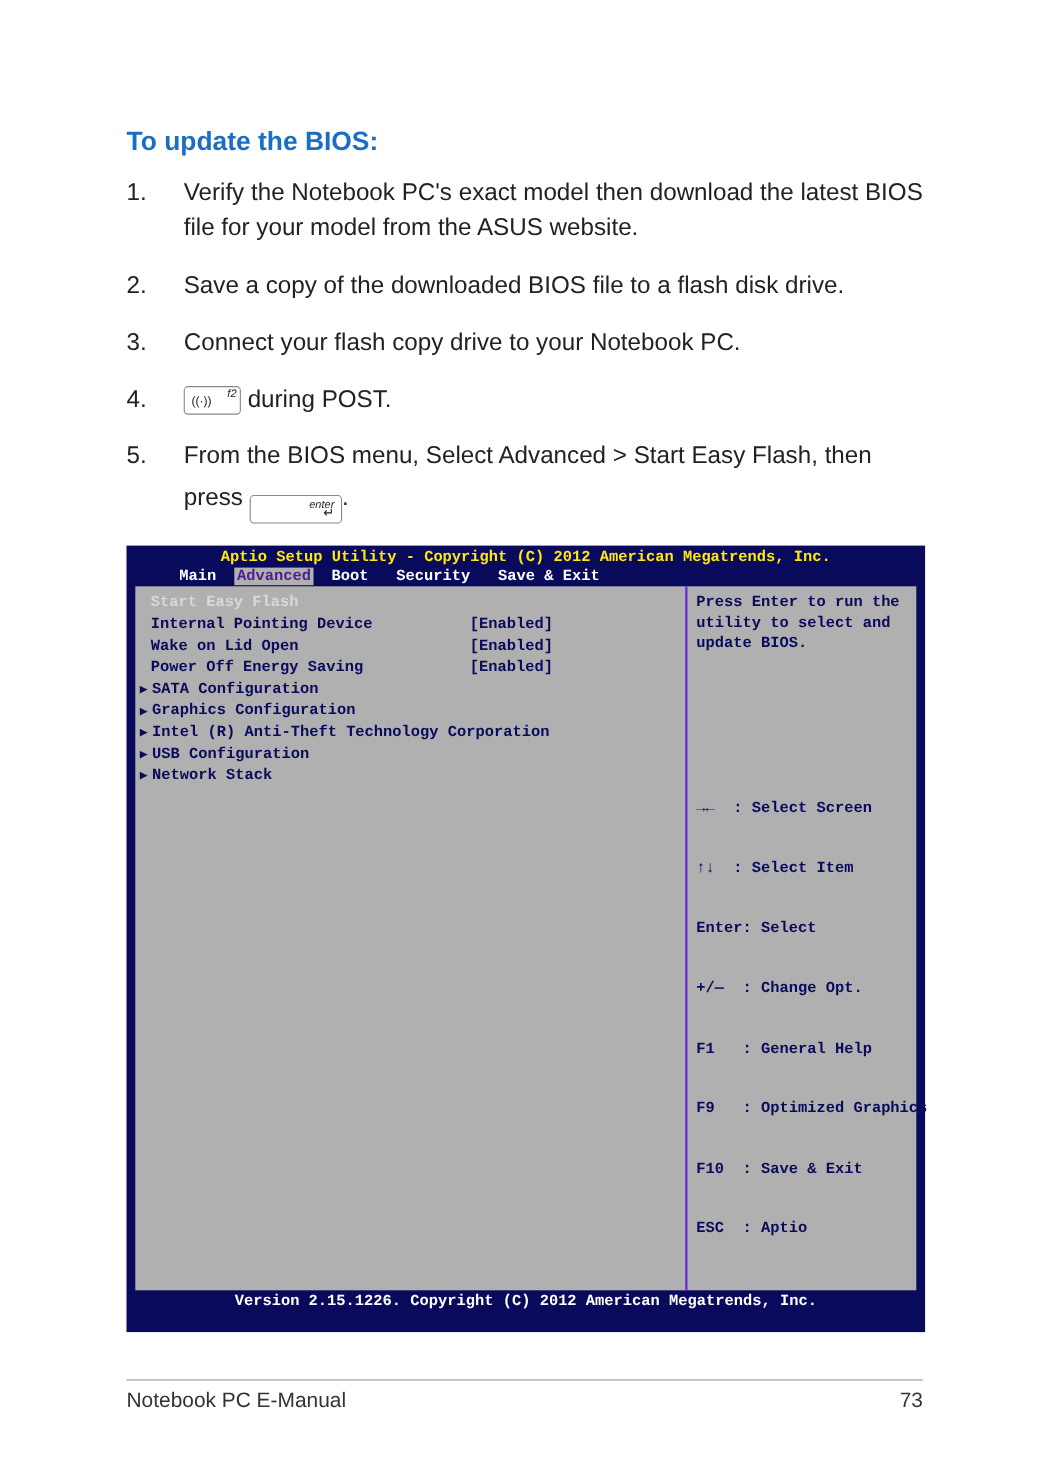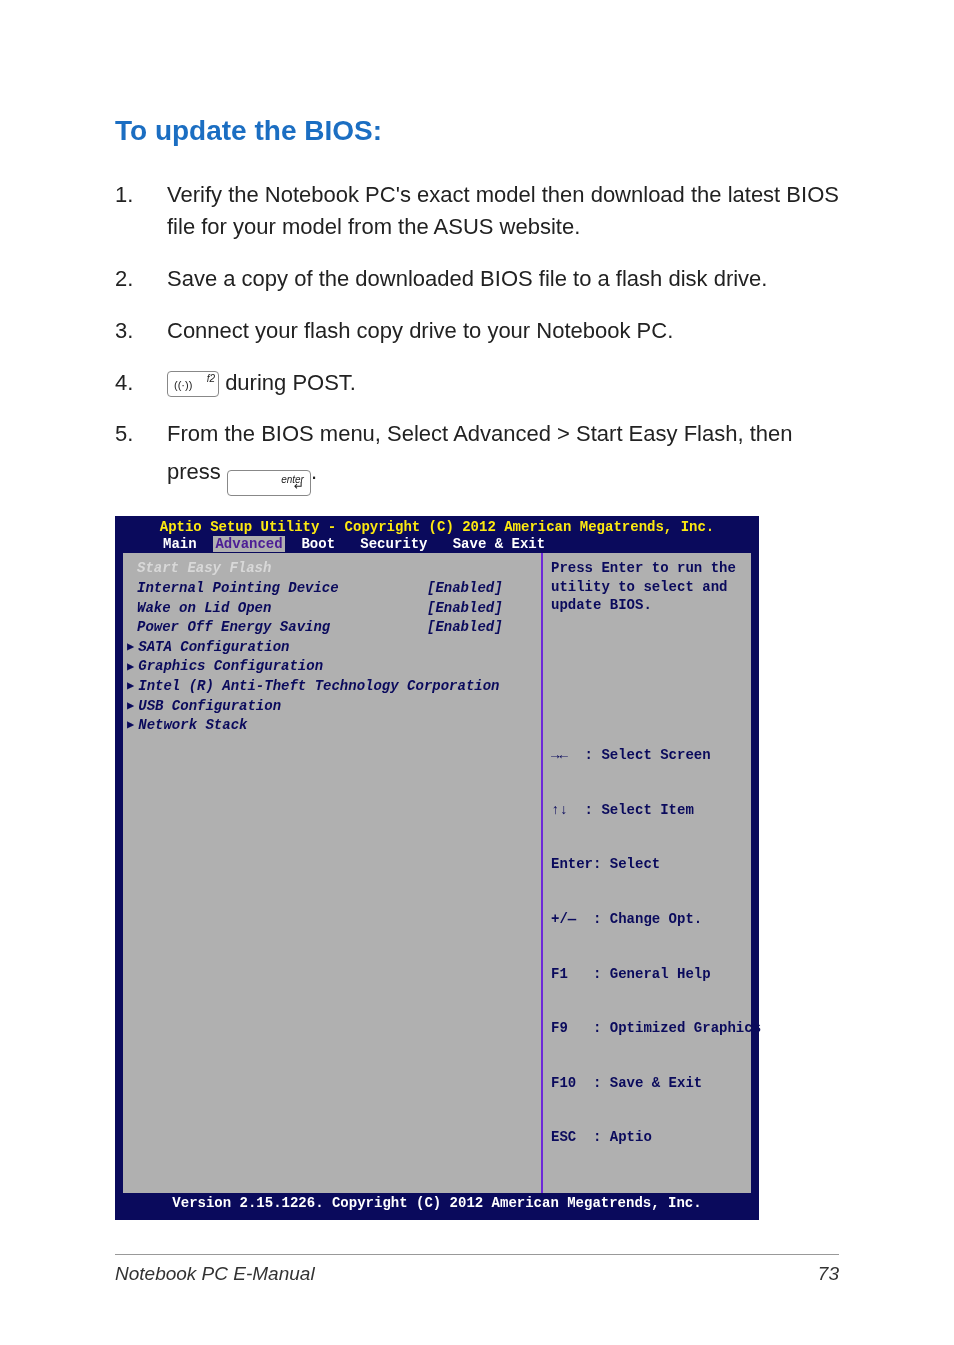--- a/index.html
+++ b/index.html
@@ -7,23 +7,23 @@
       width: 954px;
       height: 1345px;
       background: #fff;
       font-family: "Segoe UI", Arial, sans-serif;
       color: #222;
       position: relative;
       padding: 115px 115px 0 115px;
     }
     .heading {
       color: #1b6ec2;
-      font-size: 28px;
+      font-size: 24px;
       font-weight: 700;
-      margin-bottom: 32px;
+      margin-bottom: 16px;
     }
     .list-item {
       display: flex;
       font-size: 22px;
       line-height: 1.45;
       margin-bottom: 20px;
     }
     .list-num {
       width: 52px;
       flex: 0 0 52px;
@@ -51,21 +51,21 @@
     }
     .key.enter { width: 84px; margin-top: 20px; }
     .key.enter .sup {
       position: absolute; right: 6px; top: 2px; font-style: italic; font-size: 10px;
     }
     .key.enter .glyph {
       position: absolute; right: 6px; bottom: 0px; font-size: 12px;
     }
     
     .bios {
-      width: 644px;
+      width: 726px;
       margin: 16px 0 0 0;
       background: #0a0a5c;
       font-family: "Courier New", monospace;
       font-size: 14px;
       font-weight: bold;
       color: #fff;
     }
     .bios-title {
       text-align: center;
       color: #fde910;
@@ -84,21 +84,20 @@
     }
     .bios-body {
       display: flex;
       margin: 0 8px;
     }
     .bios-left {
       flex: 1;
       background: #b0b0b0;
       padding: 6px 22px 10px 14px;
       min-height: 308px;
-      font-style: italic;
     }
     .bios-right {
       width: 210px;
       background: #b0b0b0;
       padding: 6px 8px 10px 8px;
       border-left: 2px solid #6d28d9;
       color: #0a0a5c;
     }
     .bios-row {
       display: flex;
@@ -107,36 +106,35 @@
     }
     .bios-row .label { width: 290px; }
     .bios-row.highlight { color: #d8d8d8; }
     .bios-sub { color: #0a0a5c; display: flex; align-items: center; line-height: 1.4; margin-left: -10px; }
     .arrow { color: #0a0a5c; margin-right: 4px; font-size: 12px;}
     .bios-help { line-height: 1.3; }
     .bios-keys { margin-top: 96px; line-height: 1.3; white-space: pre; }
     .bios-footer {
       text-align: center;
       color: #fff;
-      padding: 2px 0 9px 0;
+      padding: 2px 0 20px 0;
       white-space: pre;
     }
     
     .page-footer {
       position: absolute;
       left: 115px;
       right: 115px;
       bottom: 60px;
       border-top: 1px solid #999;
       padding-top: 8px;
       font-size: 19px;
       color: #333;
       display: flex;
       justify-content: space-between;
-      font-style: italic;
     }
   </style>
 </head>
 <body>
 
 <h2 class="heading">To update the BIOS:</h2>
 
 <div class="list-item">
   <div class="list-num">1.</div>
   <div class="list-body">Verify the Notebook PC's exact model then download the latest BIOS file for your model from the ASUS website.</div>

